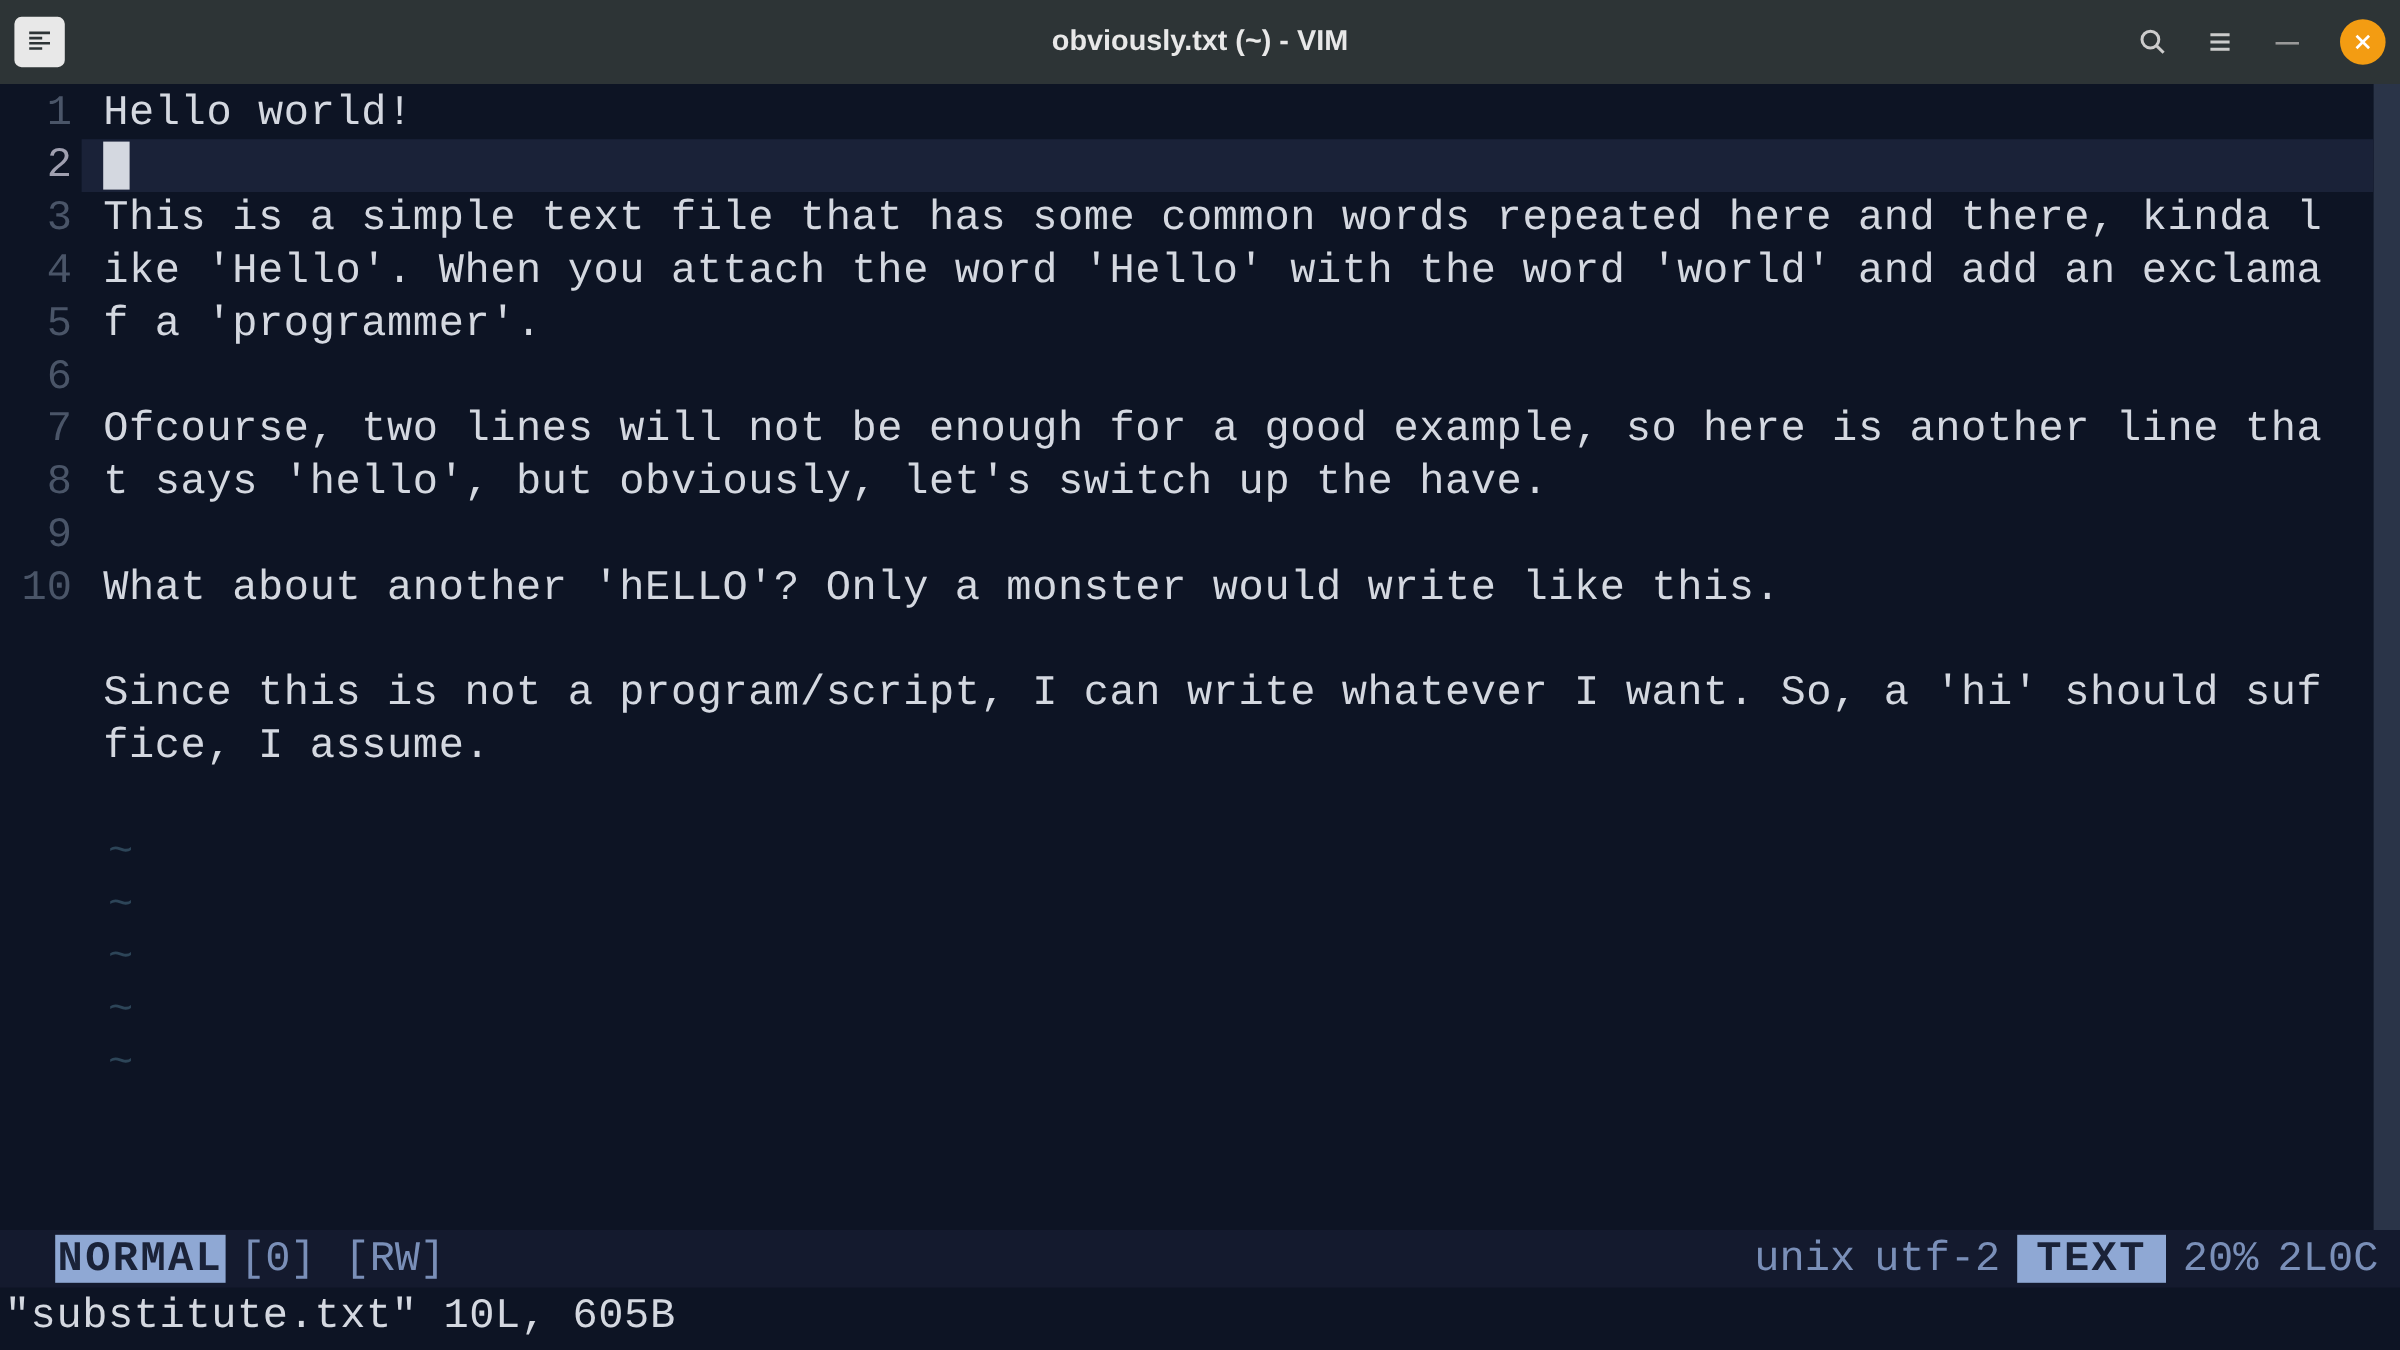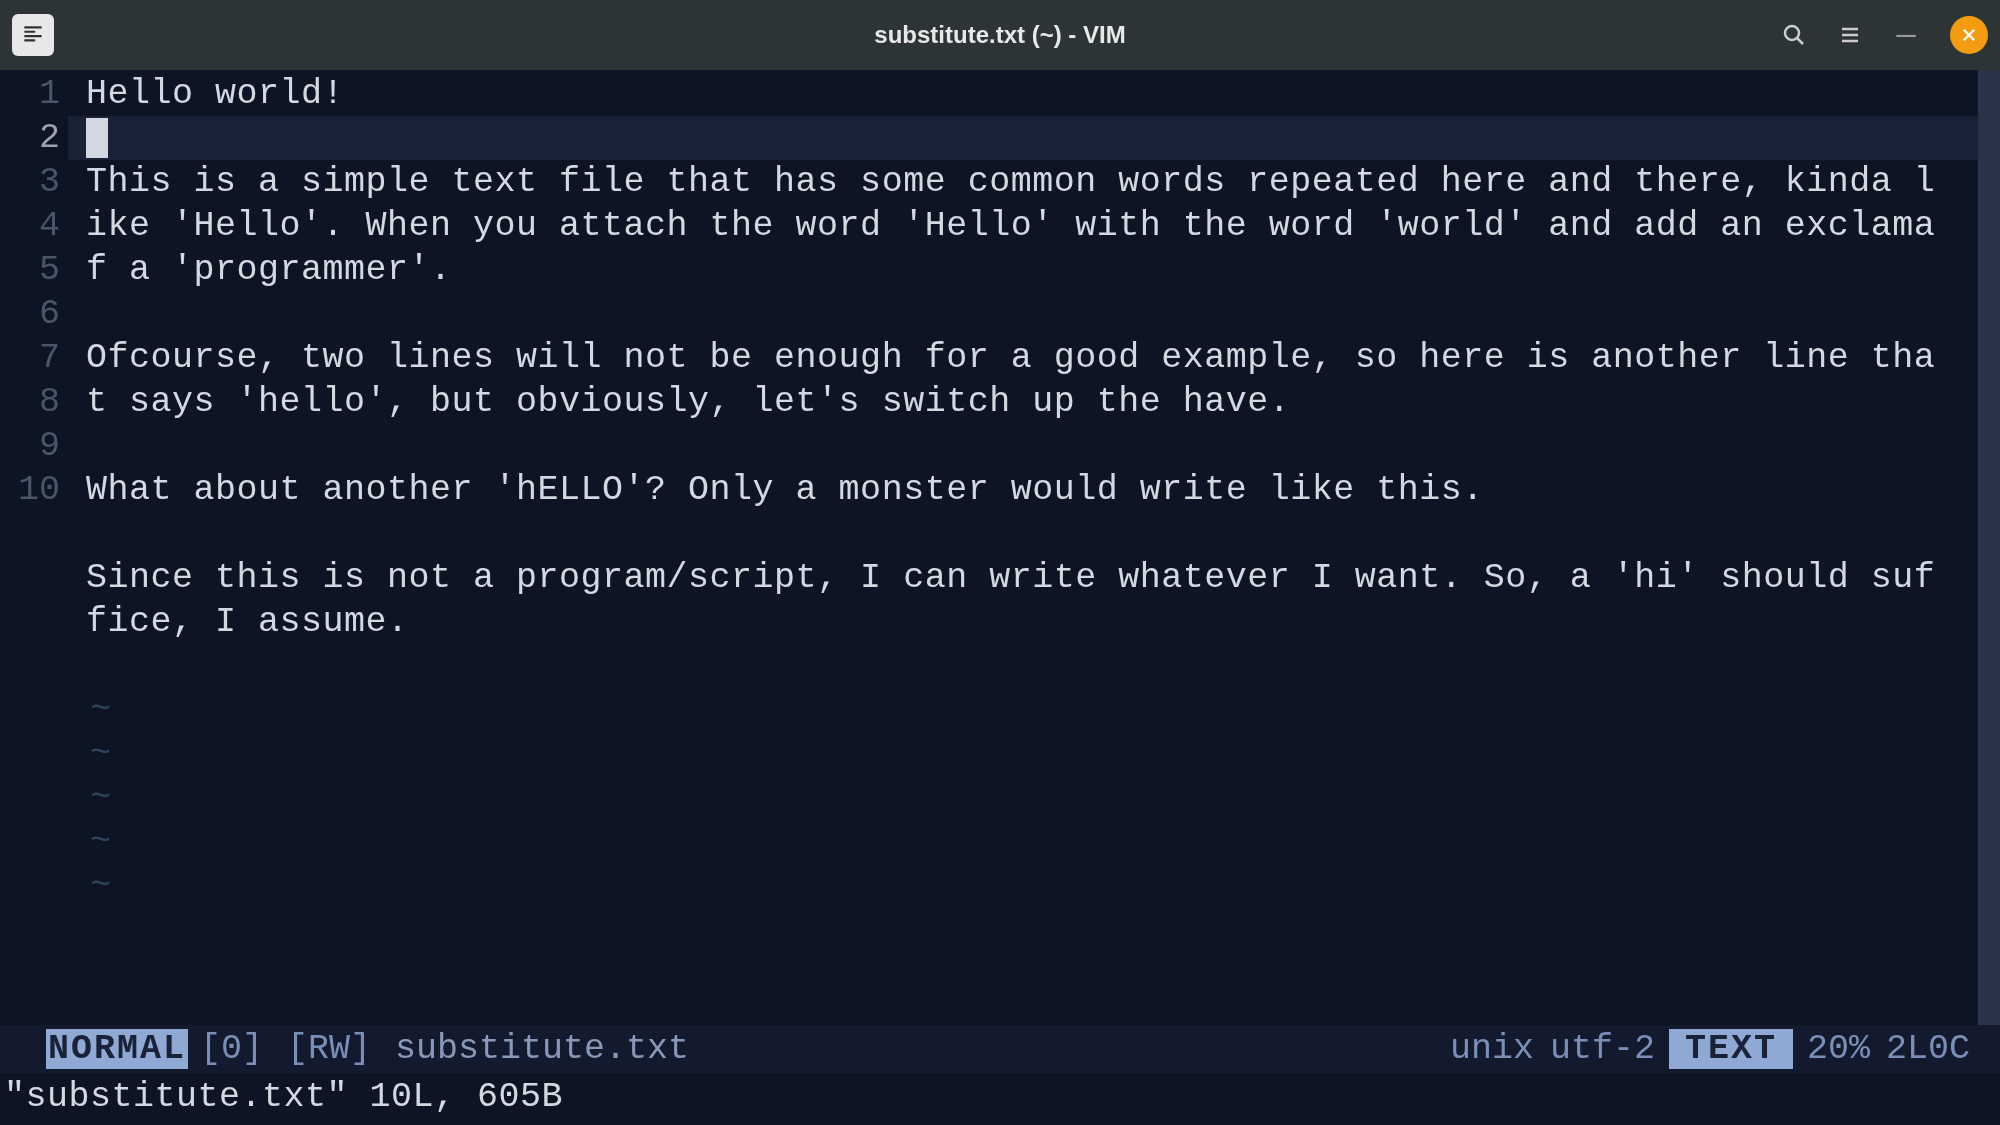--- a/index.html
+++ b/index.html
@@ -215,21 +215,21 @@
     
     .status-filename {
       color: #8898b8;
     }
     
     .status-right {
       margin-left: auto;
       display: flex;
       align-items: center;
       color: #7a8fb8;
-      padding-right: 30px;
+      padding-right: 18px;
     }
     
     .text-badge {
       background: #8fa8d4;
       color: #1a2238;
       padding: 0 16px;
       margin: 0 14px;
       font-weight: bold;
       letter-spacing: 2px;
     }
@@ -253,21 +253,21 @@
 <div class="window">
 
   <div class="titlebar">
     <div class="titlebar-left">
       <div class="terminal-icon">
         <svg viewBox="0 0 24 24" width="26" height="26" fill="currentColor">
           <path d="M4 4h16v2H4V4zm0 4h10v2H4V8zm0 4h16v2H4v-2zm0 4h10v2H4v-2z"></path>
         </svg>
       </div>
     </div>
-    <div class="title-text">substitute.txt (~) - VIM</div>
+    <div class="title-text">obviously.txt (~) - VIM</div>
     <div class="titlebar-right">
       <div class="titlebar-btn">
         <svg viewBox="0 0 24 24" fill="none" stroke="currentColor" stroke-width="2.5">
           <circle cx="10" cy="10" r="7"></circle>
           <line x1="21" y1="21" x2="15" y2="15"></line>
         </svg>
       </div>
       <div class="titlebar-btn">
         <svg viewBox="0 0 24 24" fill="none" stroke="currentColor" stroke-width="2.5">
           <line x1="4" y1="6" x2="20" y2="6"></line>
@@ -335,21 +335,20 @@
         </div>
     </div>
     <div class="scrollbar"></div>
   </div>
 
   <div class="statusline">
     <div class="status-row1">
       <span class="mode-badge">NORMAL</span>
       <span class="status-segment">[0]</span>
       <span class="status-segment">[RW]</span>
-      <span class="status-segment status-filename">substitute.txt</span>
       <div class="status-right">
         <span>unix</span>
         <span style="margin-left:16px">utf-2</span>
         <span class="text-badge">TEXT</span>
         <span>20%</span>
         <span style="margin-left:16px">2L</span>
         <span style="">0C</span>
       </div>
     </div>
     <div class="status-row2">"substitute.txt" 10L, 605B</div>

